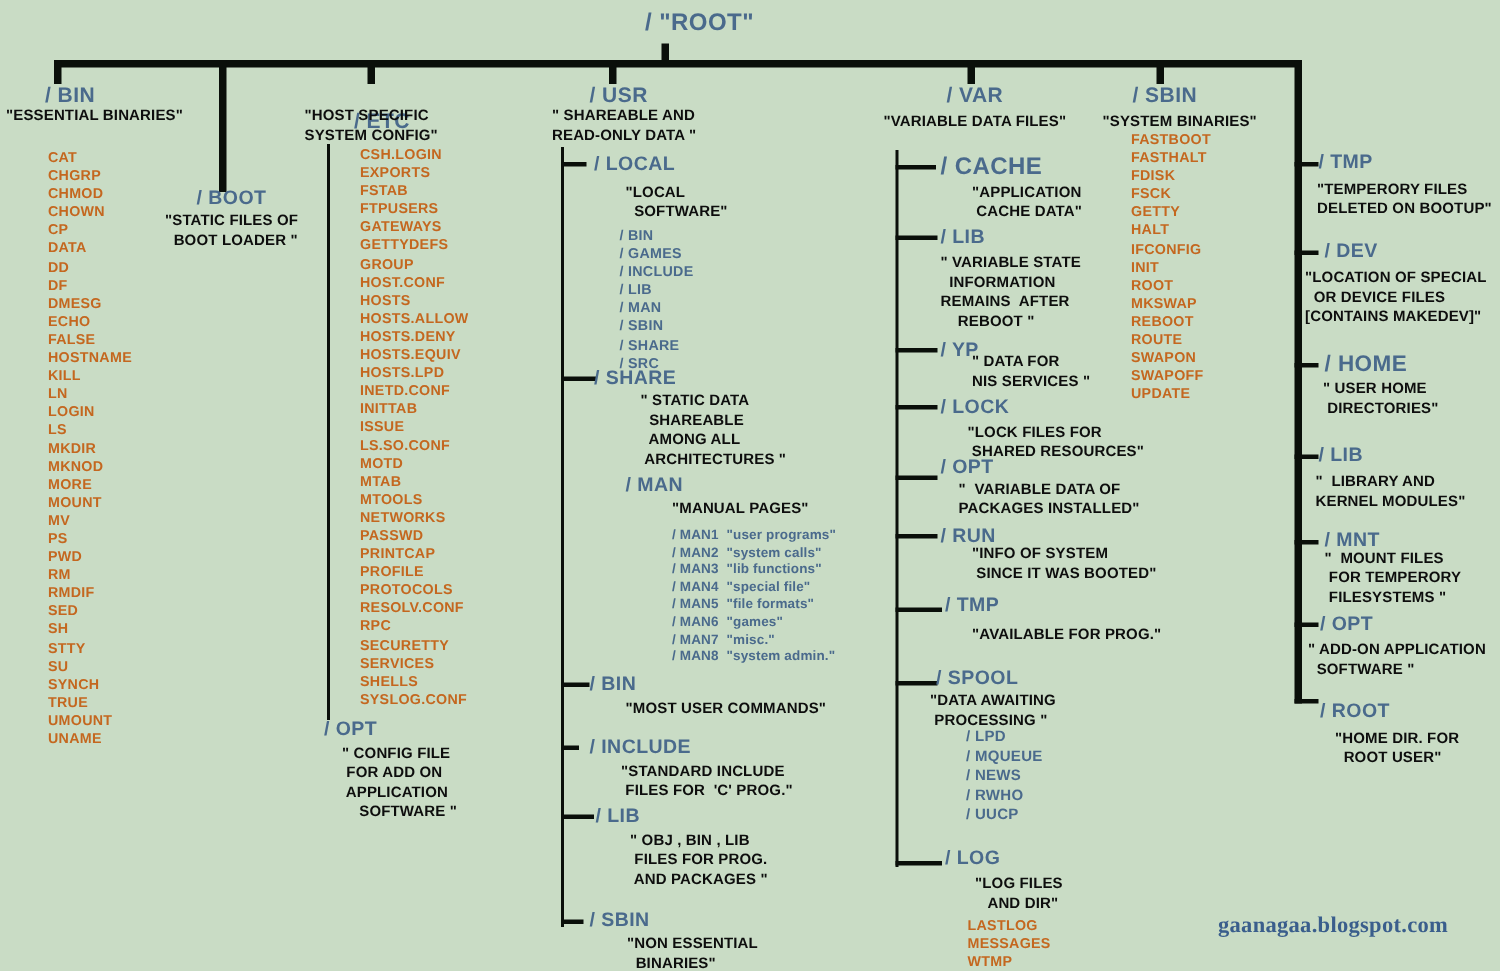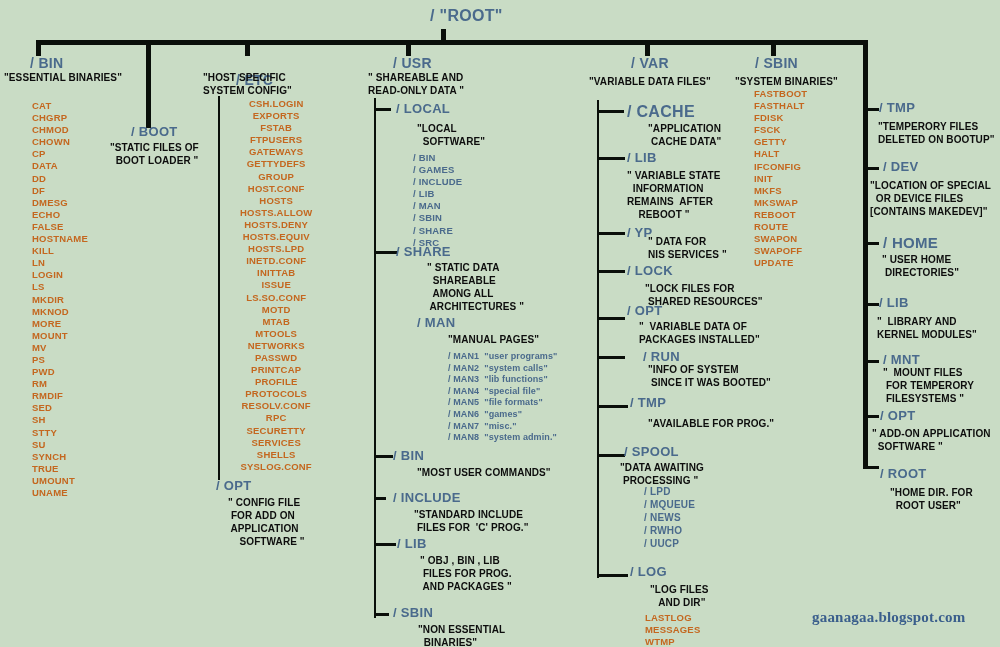--- a/index.html
+++ b/index.html
@@ -127,21 +127,21 @@
 UNAME</div>
 
   <div class="dir" style="left:131px;top:124px;font-size:13px;">/ BOOT</div>
   <div class="desc" style="left:110px;top:141px;font-size:10px;">"STATIC FILES OF
   BOOT LOADER "</div>
 
   <div class="dir" style="left:236px;top:72px;font-size:14px;">/ ETC</div>
   <div class="desc" style="left:203px;top:71px;font-size:10px;">"HOST SPECIFIC
 SYSTEM CONFIG"</div>
   <div class="ln thin-v" style="left:218px;top:96px;height:384px;"></div>
-  <div class="files" style="left:240px;top:98px;font-size:9.5px;text-align:center;">CSH.LOGIN
+  <div class="files" style="left:240px;top:98px;font-size:9.5px;">CSH.LOGIN
 EXPORTS
 FSTAB
 FTPUSERS
 GATEWAYS
 GETTYDEFS
 GROUP
 HOST.CONF
 HOSTS
 HOSTS.ALLOW
 HOSTS.DENY
@@ -253,21 +253,21 @@
   <div class="dir" style="left:627px;top:263px;font-size:13px;">/ LOCK</div>
   <div class="desc" style="left:645px;top:282px;font-size:10px;">"LOCK FILES FOR
  SHARED RESOURCES"</div>
 
   <div class="ln tick" style="left:597px;top:317px;width:28px;"></div>
   <div class="dir" style="left:627px;top:303px;font-size:13px;">/ OPT</div>
   <div class="desc" style="left:639px;top:320px;font-size:10px;">"  VARIABLE DATA OF
 PACKAGES INSTALLED"</div>
 
   <div class="ln tick" style="left:597px;top:356px;width:28px;"></div>
-  <div class="dir" style="left:627px;top:349px;font-size:13px;margin-left:16px;">/ RUN</div>
+  <div class="dir" style="left:627px;top:349px;font-size:13px;">/ RUN</div>
   <div class="desc" style="left:648px;top:363px;font-size:10px;">"INFO OF SYSTEM
  SINCE IT WAS BOOTED"</div>
 
   <div class="ln tick" style="left:597px;top:405px;width:31px;"></div>
   <div class="dir" style="left:630px;top:395px;font-size:13px;">/ TMP</div>
   <div class="desc" style="left:648px;top:417px;font-size:10px;">"AVAILABLE FOR PROG."</div>
 
   <div class="ln tick" style="left:597px;top:454px;width:28px;"></div>
   <div class="dir" style="left:624px;top:444px;font-size:13px;">/ SPOOL</div>
   <div class="desc" style="left:620px;top:461px;font-size:10px;">"DATA AWAITING
@@ -289,21 +289,21 @@
   <div class="dir" style="left:755px;top:55px;font-size:14px;">/ SBIN</div>
   <div class="desc" style="left:735px;top:75px;font-size:10px;">"SYSTEM BINARIES"</div>
   <div class="files" style="left:754px;top:88px;font-size:9.5px;">FASTBOOT
 FASTHALT
 FDISK
 FSCK
 GETTY
 HALT
 IFCONFIG
 INIT
-MKFS
+ROOT
 MKSWAP
 REBOOT
 ROUTE
 SWAPON
 SWAPOFF
 UPDATE</div>
 
   <div class="ln tick" style="left:863px;top:108px;width:16px;"></div>
   <div class="dir" style="left:879px;top:100px;font-size:13px;">/ TMP</div>
   <div class="desc" style="left:878px;top:120px;font-size:10px;">"TEMPERORY FILES

